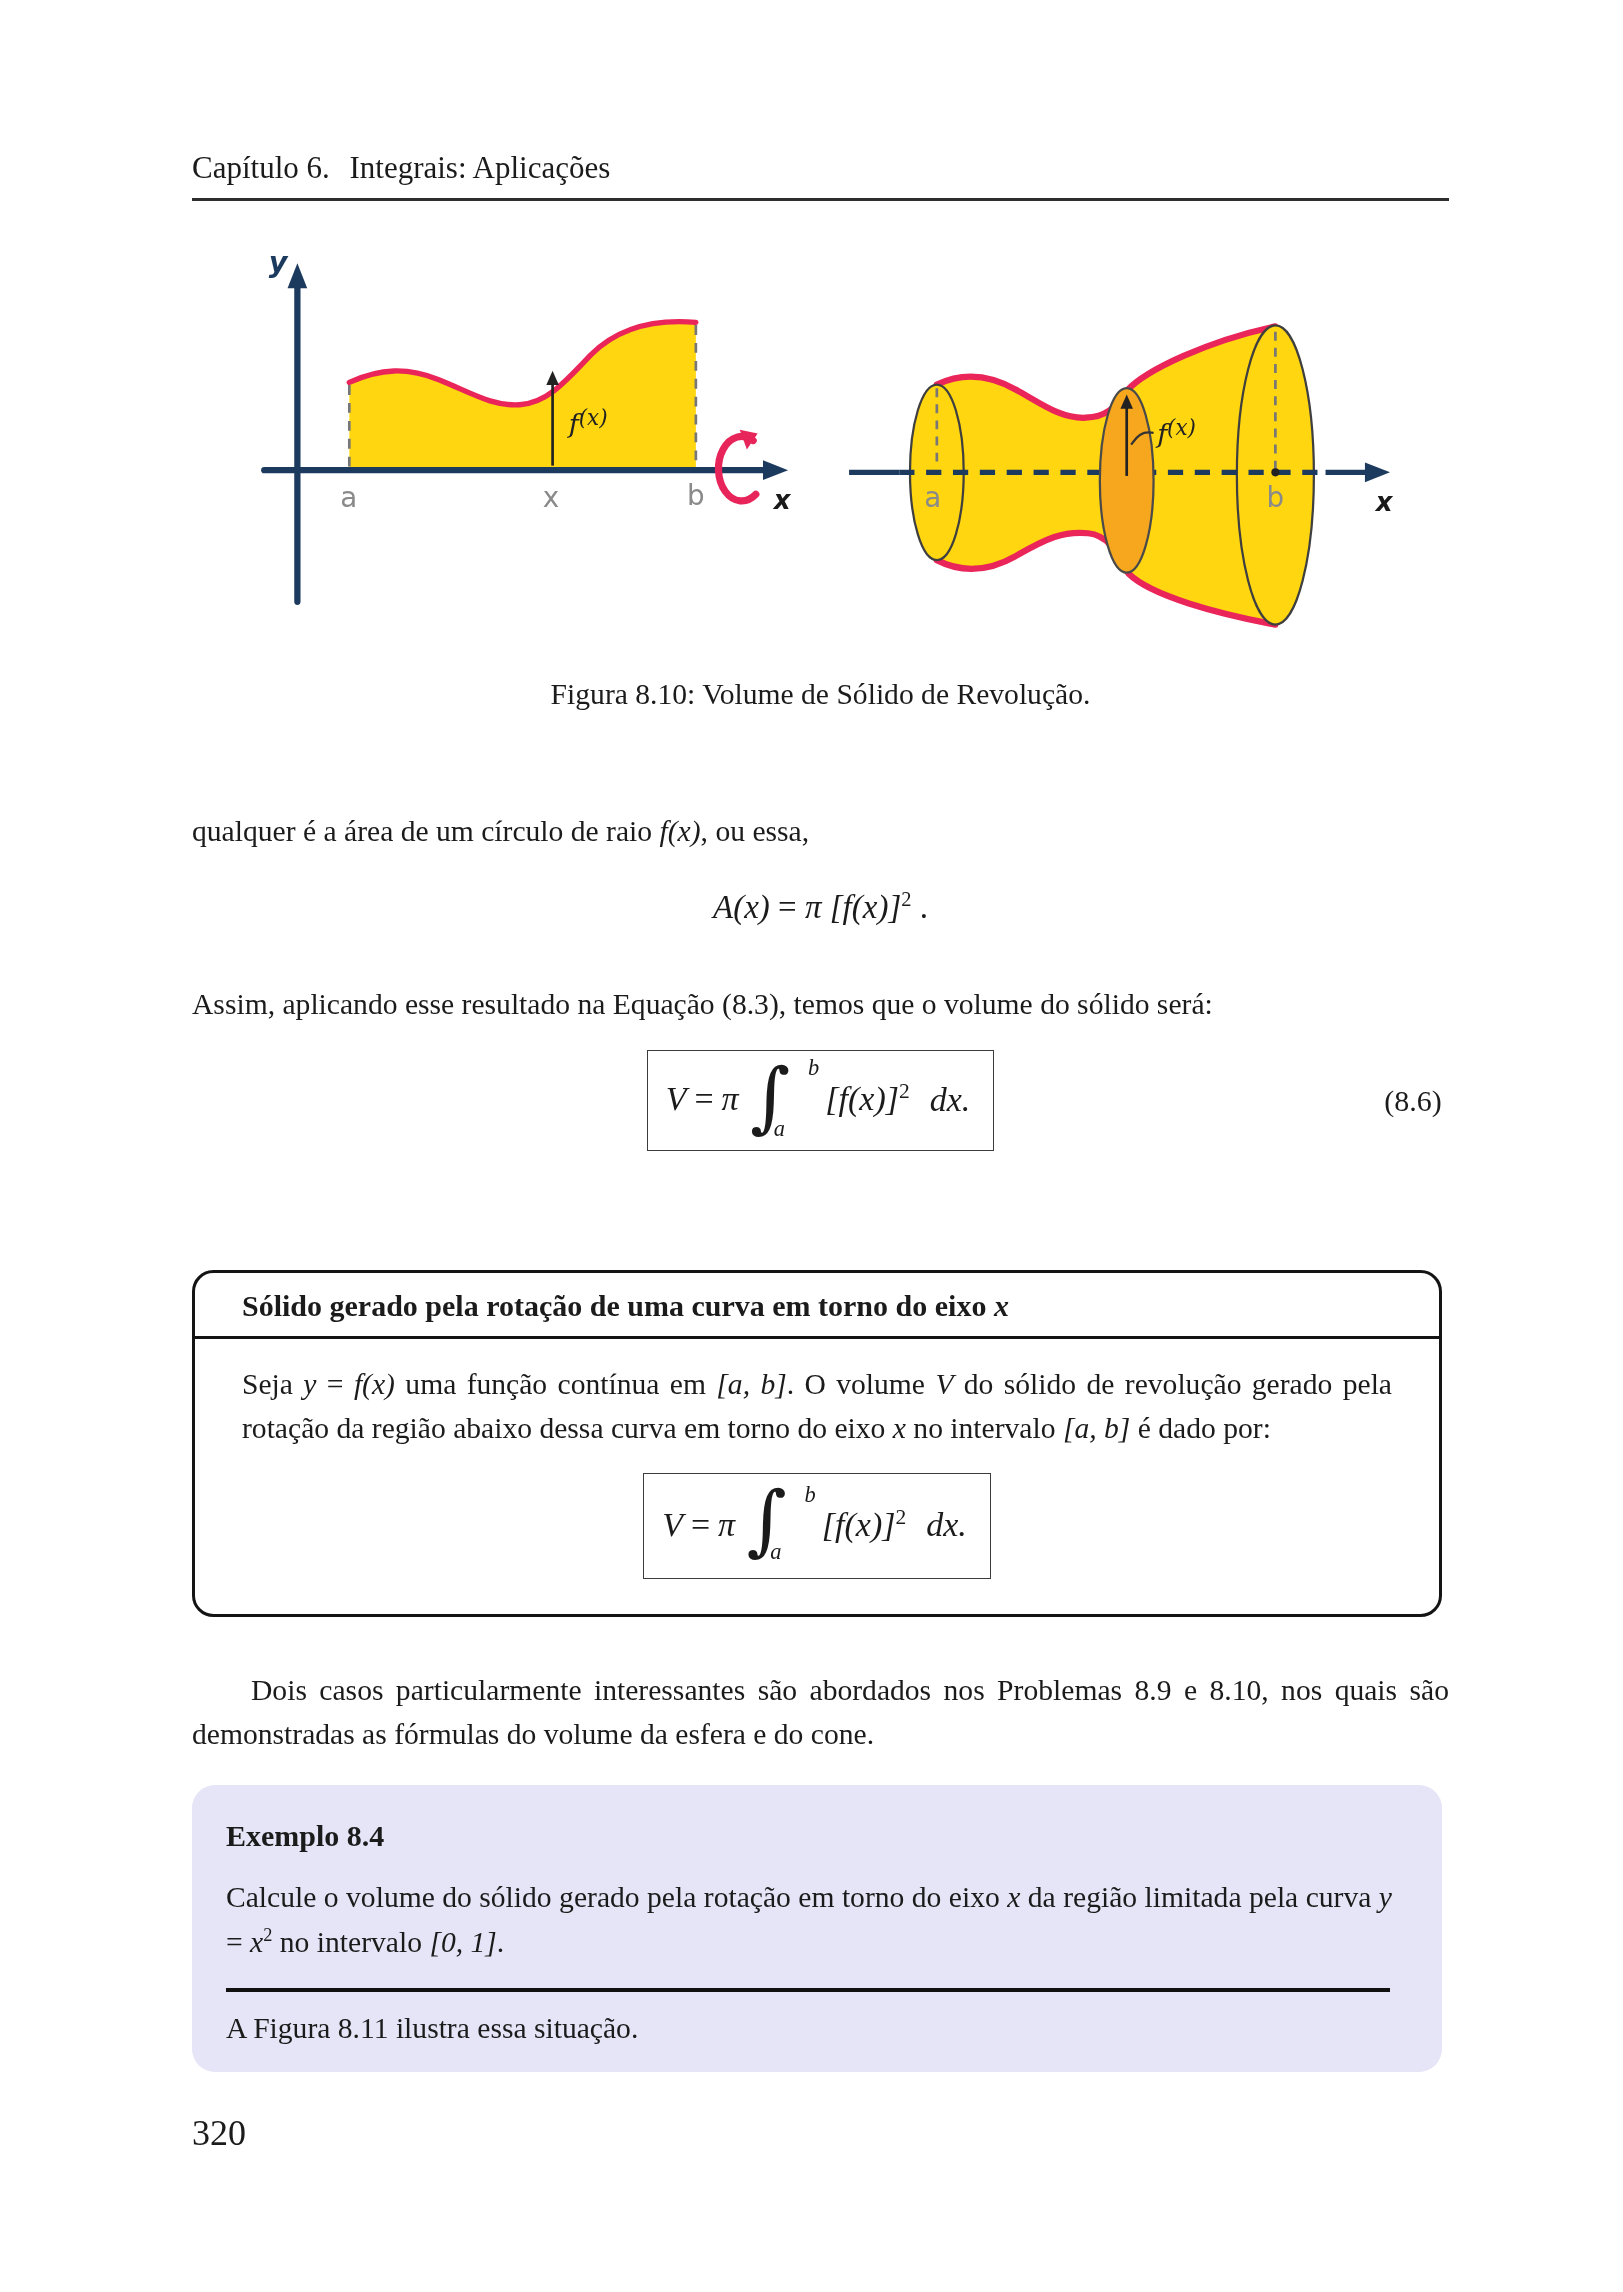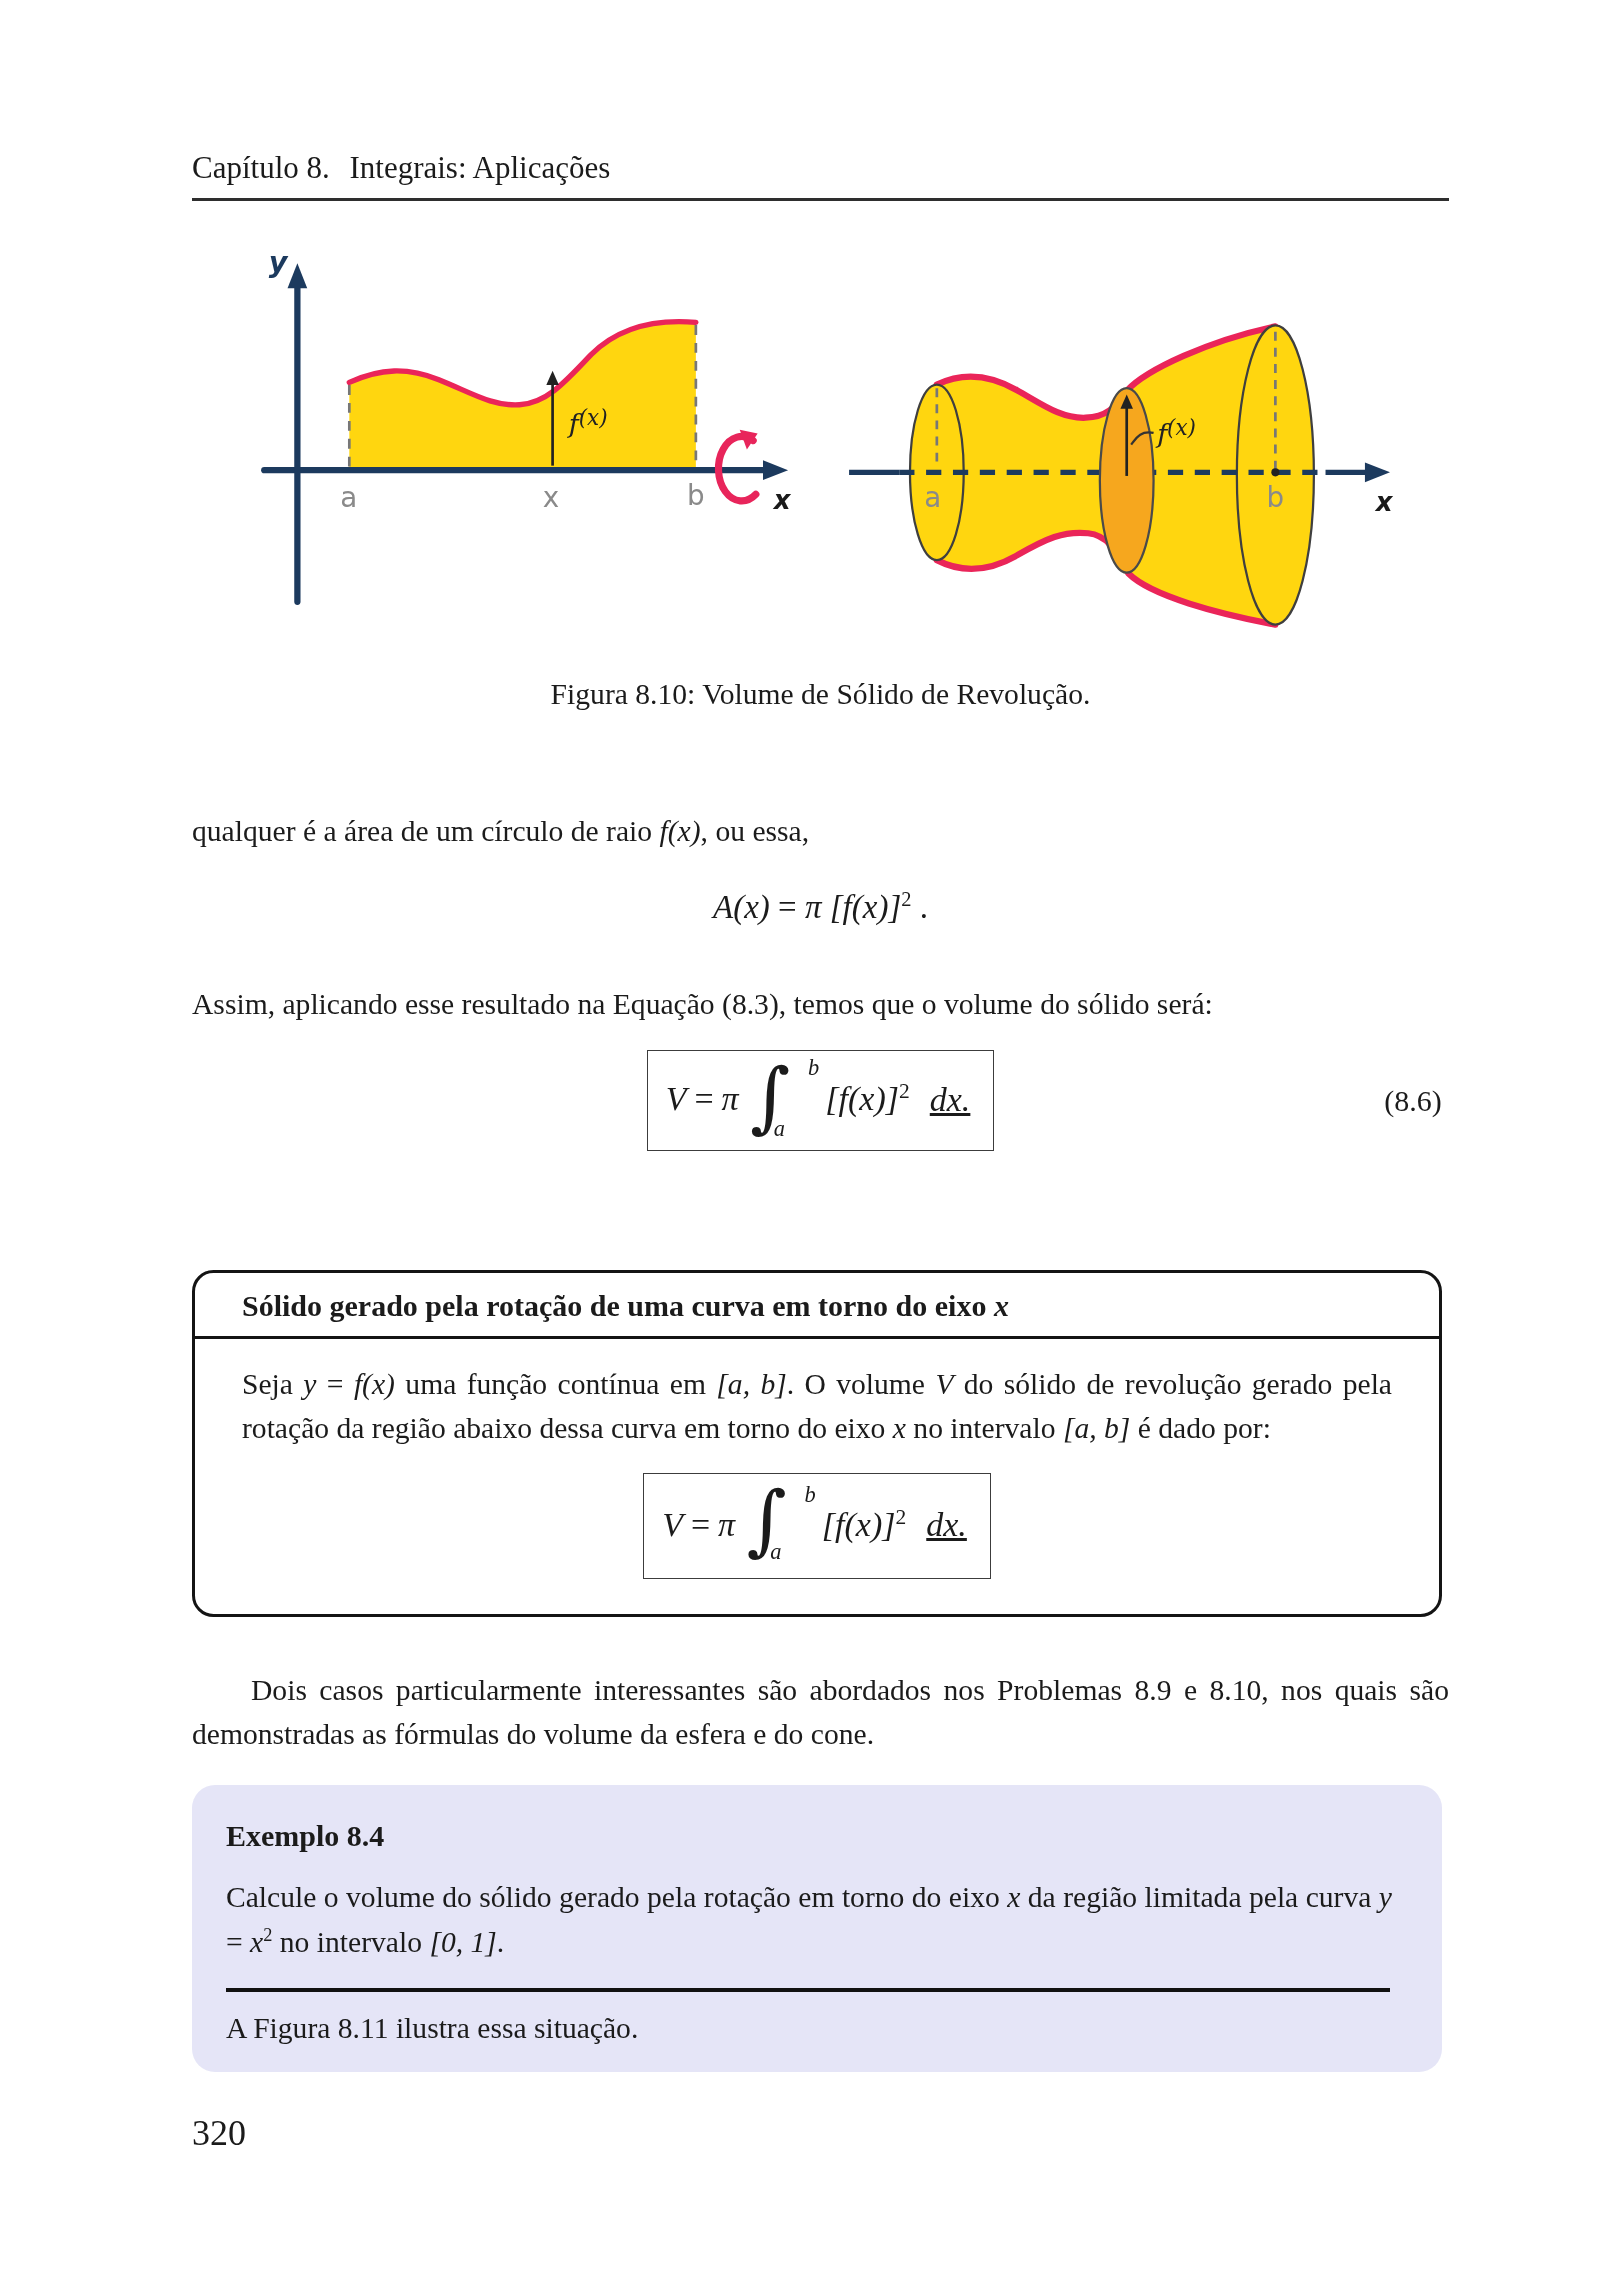--- a/index.html
+++ b/index.html
@@ -33,21 +33,21 @@
   .eq-box{display:inline-flex;align-items:center;border:1.8px solid #3c3c3c;padding:7.2px 23px 10.7px 18px;background:#fff;}
   .eq-line{display:inline-flex;align-items:center;font-size:34px;gap:8px;}
   .mi{font-style:italic;}
   .mo{font-style:normal;}
   .intwrap{position:relative;display:inline-block;padding:3.6px 27px 7.2px 3.6px;}
   .intsign{font-family:"DejaVu Serif",serif;font-size:77px;line-height:0.92;display:inline-block;}
   .int-upper{position:absolute;top:-3.6px;right:-1.8px;font-size:22.4px;}
   .int-lower{position:absolute;bottom:-1.8px;left:27px;font-size:22.4px;}
   .grp{white-space:nowrap;}
   .grp sup{font-size:21.5px;}
-  .grp .dx{margin-left:20px;text-decoration:underline;}
+  .grp .dx{margin-left:20px;}
 
   
   .theorem{position:absolute;left:192px;top:1270px;width:1250px;border:3.6px solid #141414;border-radius:21.5px;background:#fff;box-sizing:border-box;}
   .theorem-head{padding:16px 41px 12.5px 47px;border-bottom:3.6px solid #141414;font-size:30px;font-weight:bold;}
   .theorem-body{padding:23px 47px 5.4px 47px;font-size:29.6px;line-height:1.52;text-align:justify;}
   .theorem-eq{text-align:center;margin:21.5px 0 29px 0;}
 
   
   .example{position:absolute;left:192px;top:1785px;width:1250px;background:#E5E5F7;border-radius:23px;box-sizing:border-box;padding:34px 50px 27px 34px;}
   .example-title{font-size:30px;font-weight:bold;}
@@ -59,21 +59,21 @@
 
   
   .svg-handlabel{font-family:"DejaVu Sans",sans-serif;}
 </style>
 </head>
 <body>
 
 <div class="page">
 
   <div class="chapter-head">
-    <span class="chap-label">Capítulo 8.</span><span>Integrais: Aplicações</span>
+    <span class="chap-label">Capítulo 6.</span><span>Integrais: Aplicações</span>
   </div>
   <div class="head-rule"></div>
 
   <svg class="fig-left" width="591" height="394" viewBox="0 0 660 440">
 
     <path d="M150,159 C185,143 215,142 250,156 C285,170 310,186 340,184 C370,182 390,160 420,128 C450,98 490,88 537,92 L537,254 L150,254 Z" fill="#FFD60F"></path>
 
     <path d="M150,159 C185,143 215,142 250,156 C285,170 310,186 340,184 C370,182 390,160 420,128 C450,98 490,88 537,92" fill="none" stroke="#EA2559" stroke-width="6" stroke-linecap="round"></path>
 
     <line x1="150" y1="162" x2="150" y2="254" stroke="#777" stroke-width="3" stroke-dasharray="11 9"></line>

